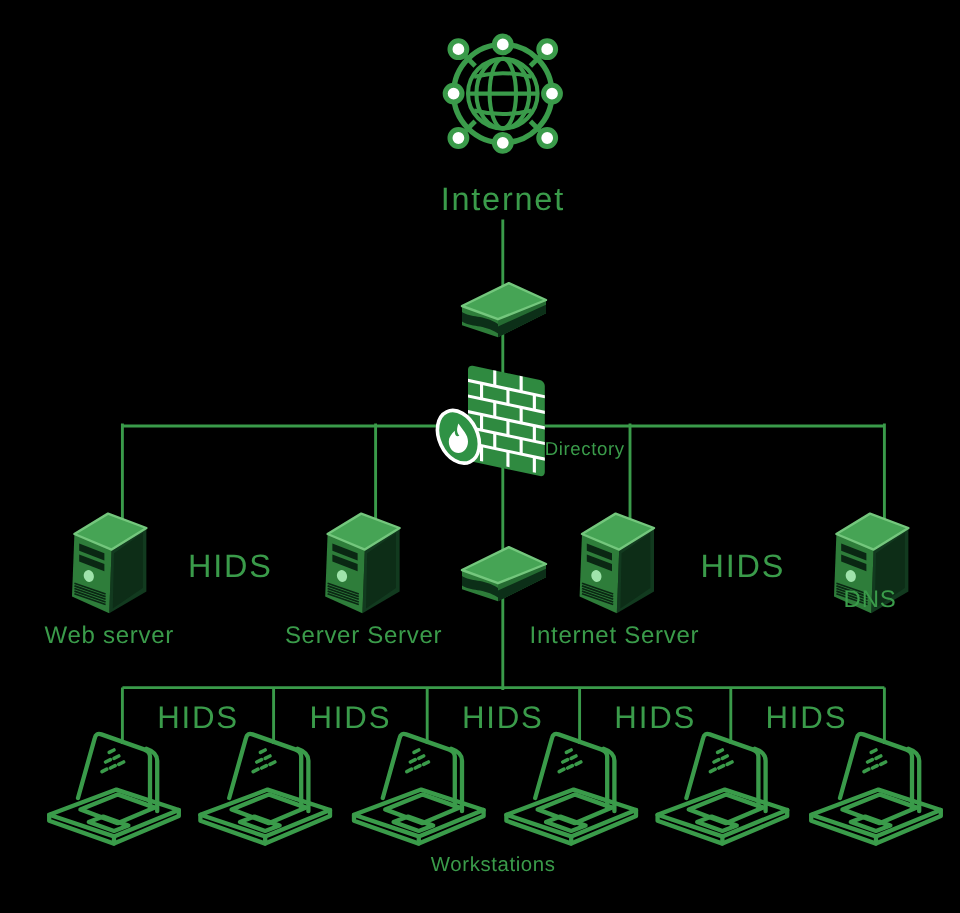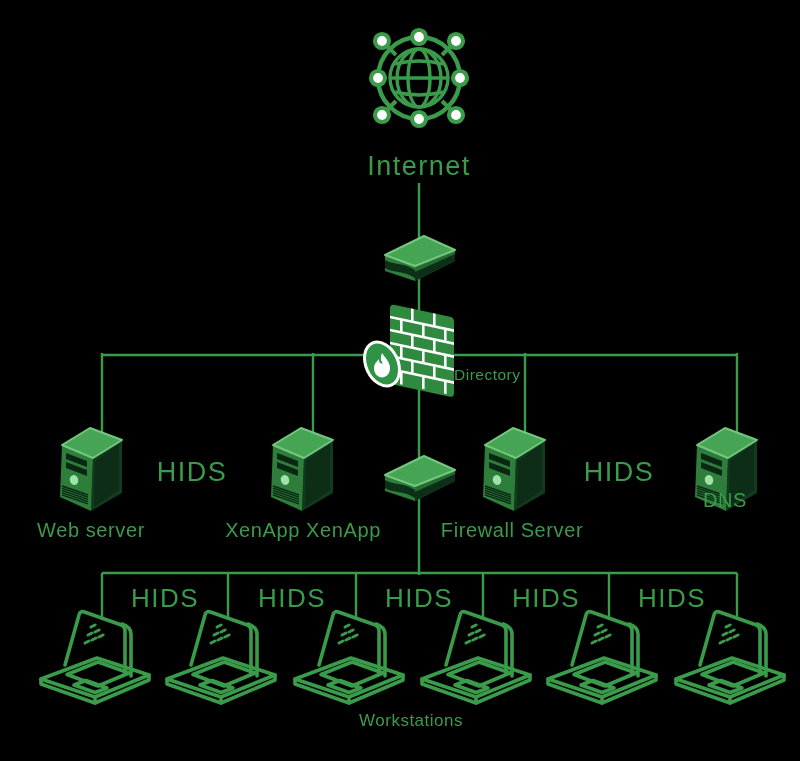--- a/index.html
+++ b/index.html
@@ -155,22 +155,22 @@
     <use href="#laptop-sym" x="417" y="602"></use>
     <use href="#laptop-sym" x="543" y="602"></use>
     <use href="#laptop-sym" x="671" y="602"></use>
   </svg>
 
   <div class="lbl internet centered" style="left:419px;top:151px">Internet</div>
 
   <div class="lbl firewall" style="left:454px;top:366px">Directory</div>
 
   <div class="lbl devname centered" style="left:91px;top:519px">Web server</div>
-  <div class="lbl devname centered" style="left:303px;top:519px">XenApp XenApp</div>
-  <div class="lbl devname centered" style="left:512px;top:519px">Firewall Server</div>
+  <div class="lbl devname centered" style="left:303px;top:519px">Server Server</div>
+  <div class="lbl devname centered" style="left:512px;top:519px">Internet Server</div>
   <div class="lbl devname centered" style="left:725px;top:489px">DNS</div>
 
   <div class="lbl hids-top centered" style="left:192px;top:457px">HIDS</div>
   <div class="lbl hids-top centered" style="left:619px;top:457px">HIDS</div>
 
   <div class="lbl hids-bottom centered" style="left:165px;top:583px">HIDS</div>
   <div class="lbl hids-bottom centered" style="left:292px;top:583px">HIDS</div>
   <div class="lbl hids-bottom centered" style="left:419px;top:583px">HIDS</div>
   <div class="lbl hids-bottom centered" style="left:546px;top:583px">HIDS</div>
   <div class="lbl hids-bottom centered" style="left:672px;top:583px">HIDS</div>

